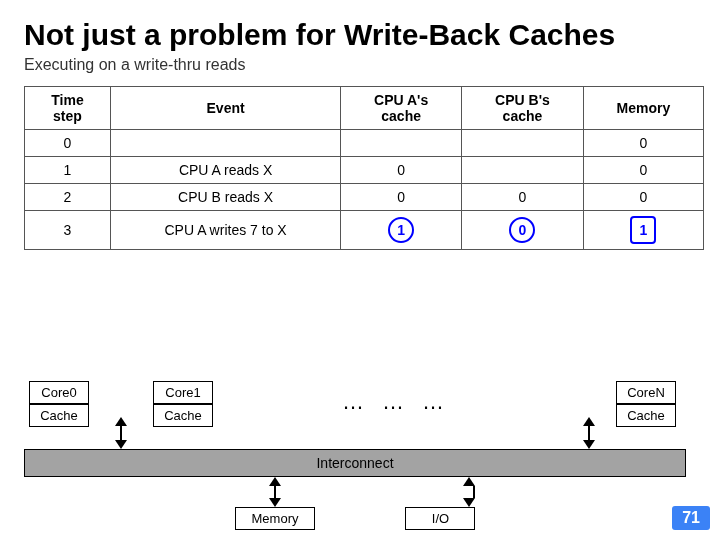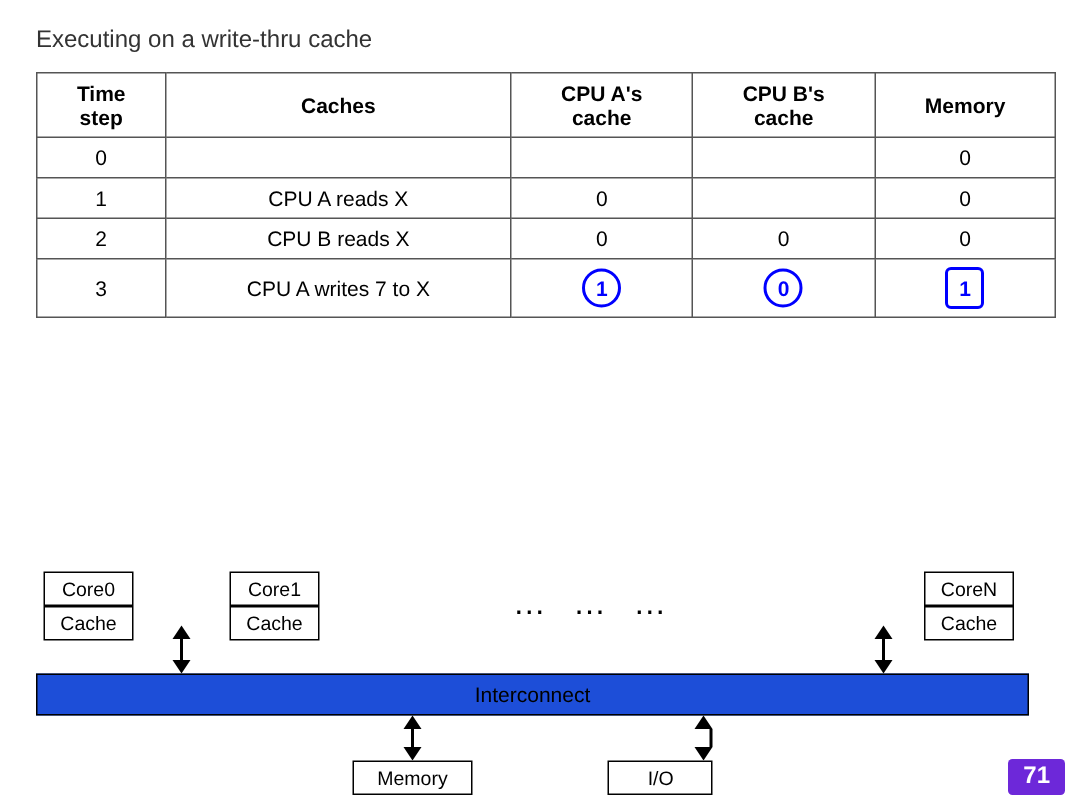--- a/index.html
+++ b/index.html
@@ -95,21 +95,21 @@
       align-items: center;
       justify-content: center;
       font-size: 22px;
       letter-spacing: 6px;
       padding-top: 8px;
     }
 
     
     .interconnect-bar {
       border: 1.5px solid #000;
-      background: #1d4ed8;
+      background: #a3a3a3;
       height: 28px;
       display: flex;
       align-items: center;
       justify-content: center;
       font-size: 14px;
       width: 100%;
       margin: 0;
     }
 
     .bottom-box {
@@ -119,48 +119,49 @@
       text-align: center;
       padding: 3px 16px;
       min-width: 70px;
     }
 
     
     .page-number {
       position: absolute;
       bottom: 10px;
       right: 10px;
-      background: #6d28d9;
+      background: #3b82f6;
       color: #fff;
       font-size: 16px;
       font-weight: bold;
       padding: 3px 10px;
       border-radius: 3px;
     }
 
     
     .full-diagram {
       position: absolute;
       left: 24px;
       bottom: 10px;
       width: 662px;
     }
   </style>
 </head>
 <body>
 
 <div class="slide">
 
-  <div class="subtitle">Executing on a write-thru cache</div>
+  <div class="title">Not just a problem for Write-Back Caches</div>
+  <div class="subtitle">Executing on a write-thru reads</div>
 
   <table class="cache-table">
     <thead>
       <tr>
         <th>Time<br>step</th>
-        <th>Caches</th>
+        <th>Event</th>
         <th>CPU A's<br>cache</th>
         <th>CPU B's<br>cache</th>
         <th>Memory</th>
       </tr>
     </thead>
     <tbody>
       <tr>
         <td>0</td>
         <td class="left-align"></td>
         <td></td>

